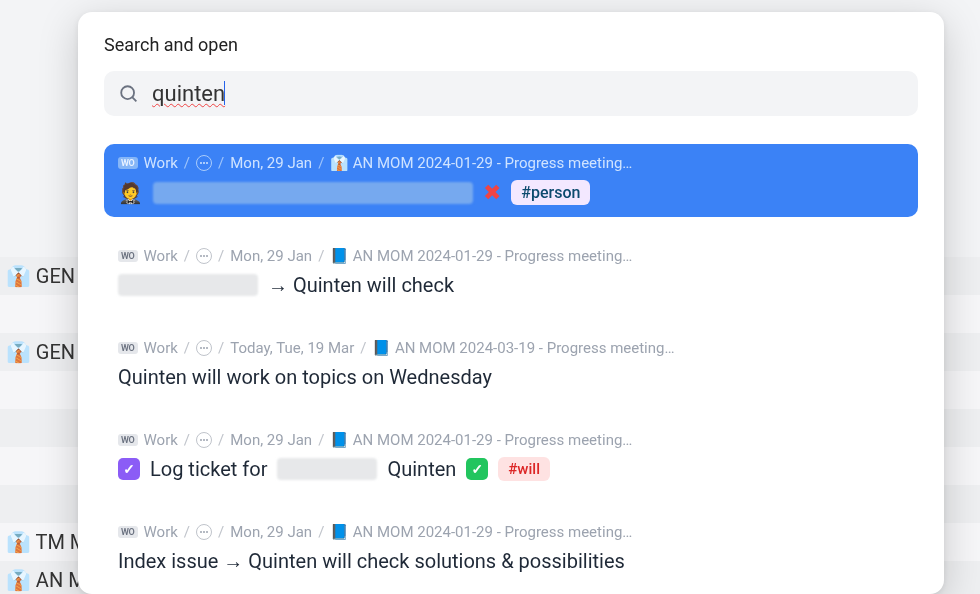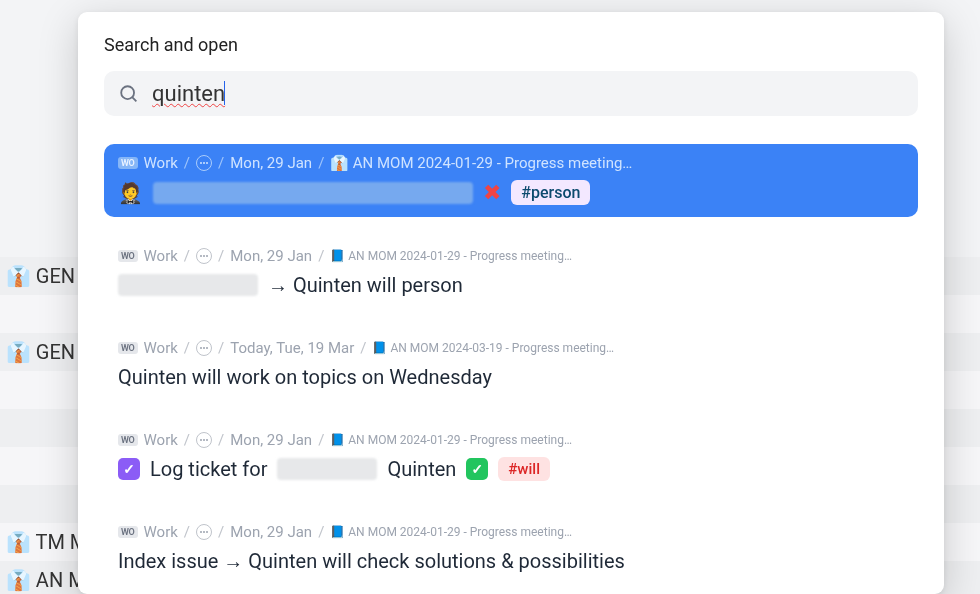--- a/index.html
+++ b/index.html
@@ -16,21 +16,21 @@
     padding-left: 6px;
     font-size: 20px; color: #333;
     height: 38px;
   }
   .bg-odd { background: #eeeff1; }
   .bg-even { background: #f6f6f8; }
   .modal {
     position: absolute;
     left: 78px; right: 36px; top: 12px;
     background: #fff;
-    border-radius: 9px;
+    border-radius: 14px;
     box-shadow: 0 10px 40px rgba(0,0,0,0.18), 0 2px 6px rgba(0,0,0,0.08);
     padding: 22px 26px 0 26px;
     height: 582px;
     overflow: hidden;
   }
   .modal-title {
     font-size: 18px; color: #222; margin-bottom: 16px;
   }
   .search-wrap {
     background: #f3f4f6;
@@ -113,21 +113,21 @@
   .tag-person { background:#f3e8ff; color:#0c4a6e; }
   .tag-task   { background:#fee2e2; color:#dc2626; font-size:15px; }
   .redx { color:#ef4444; font-size:22px; }
   .check {
     display:inline-flex; align-items:center; justify-content:center;
     width:22px; height:22px; border-radius:5px;
     color:#fff; font-size:14px; font-weight:700;
   }
   .check-purple { background:#8b5cf6; }
   .check-green  { background:#22c55e; }
-  .book-icon { font-size:12px; }
+  .book-icon { font-size:15px; }
 </style>
 </head>
 <body>
 
 <div id="bg-container">
     <div class="bg-row bg-odd" style="top: 257px;">👔 GEN I</div>
     <div class="bg-row bg-even" style="top: 295px;"></div>
     <div class="bg-row bg-odd" style="top: 333px;">👔 GEN </div>
     <div class="bg-row bg-even" style="top: 371px;"></div>
     <div class="bg-row bg-odd" style="top: 409px;"></div>
@@ -177,21 +177,21 @@
         <span>Work</span>
         <span class="crumb-sep">/</span>
         <span class="dots"></span>
         <span class="crumb-sep">/</span>
         <span>Mon, 29 Jan</span>
         <span class="crumb-sep">/</span>
         <span class="book-icon">📘 AN MOM 2024-01-29 - Progress meeting…</span>
       </div>
       <div class="title-line">
         <span class="blur" style="width:140px"></span>
-          <span> → Quinten will person</span>
+          <span> → Quinten will check</span>
       </div>
     </div>
 
     <div class="result">
       <div class="crumbs">
         <span class="wo-badge">WO</span>
         <span>Work</span>
         <span class="crumb-sep">/</span>
         <span class="dots"></span>
         <span class="crumb-sep">/</span>

